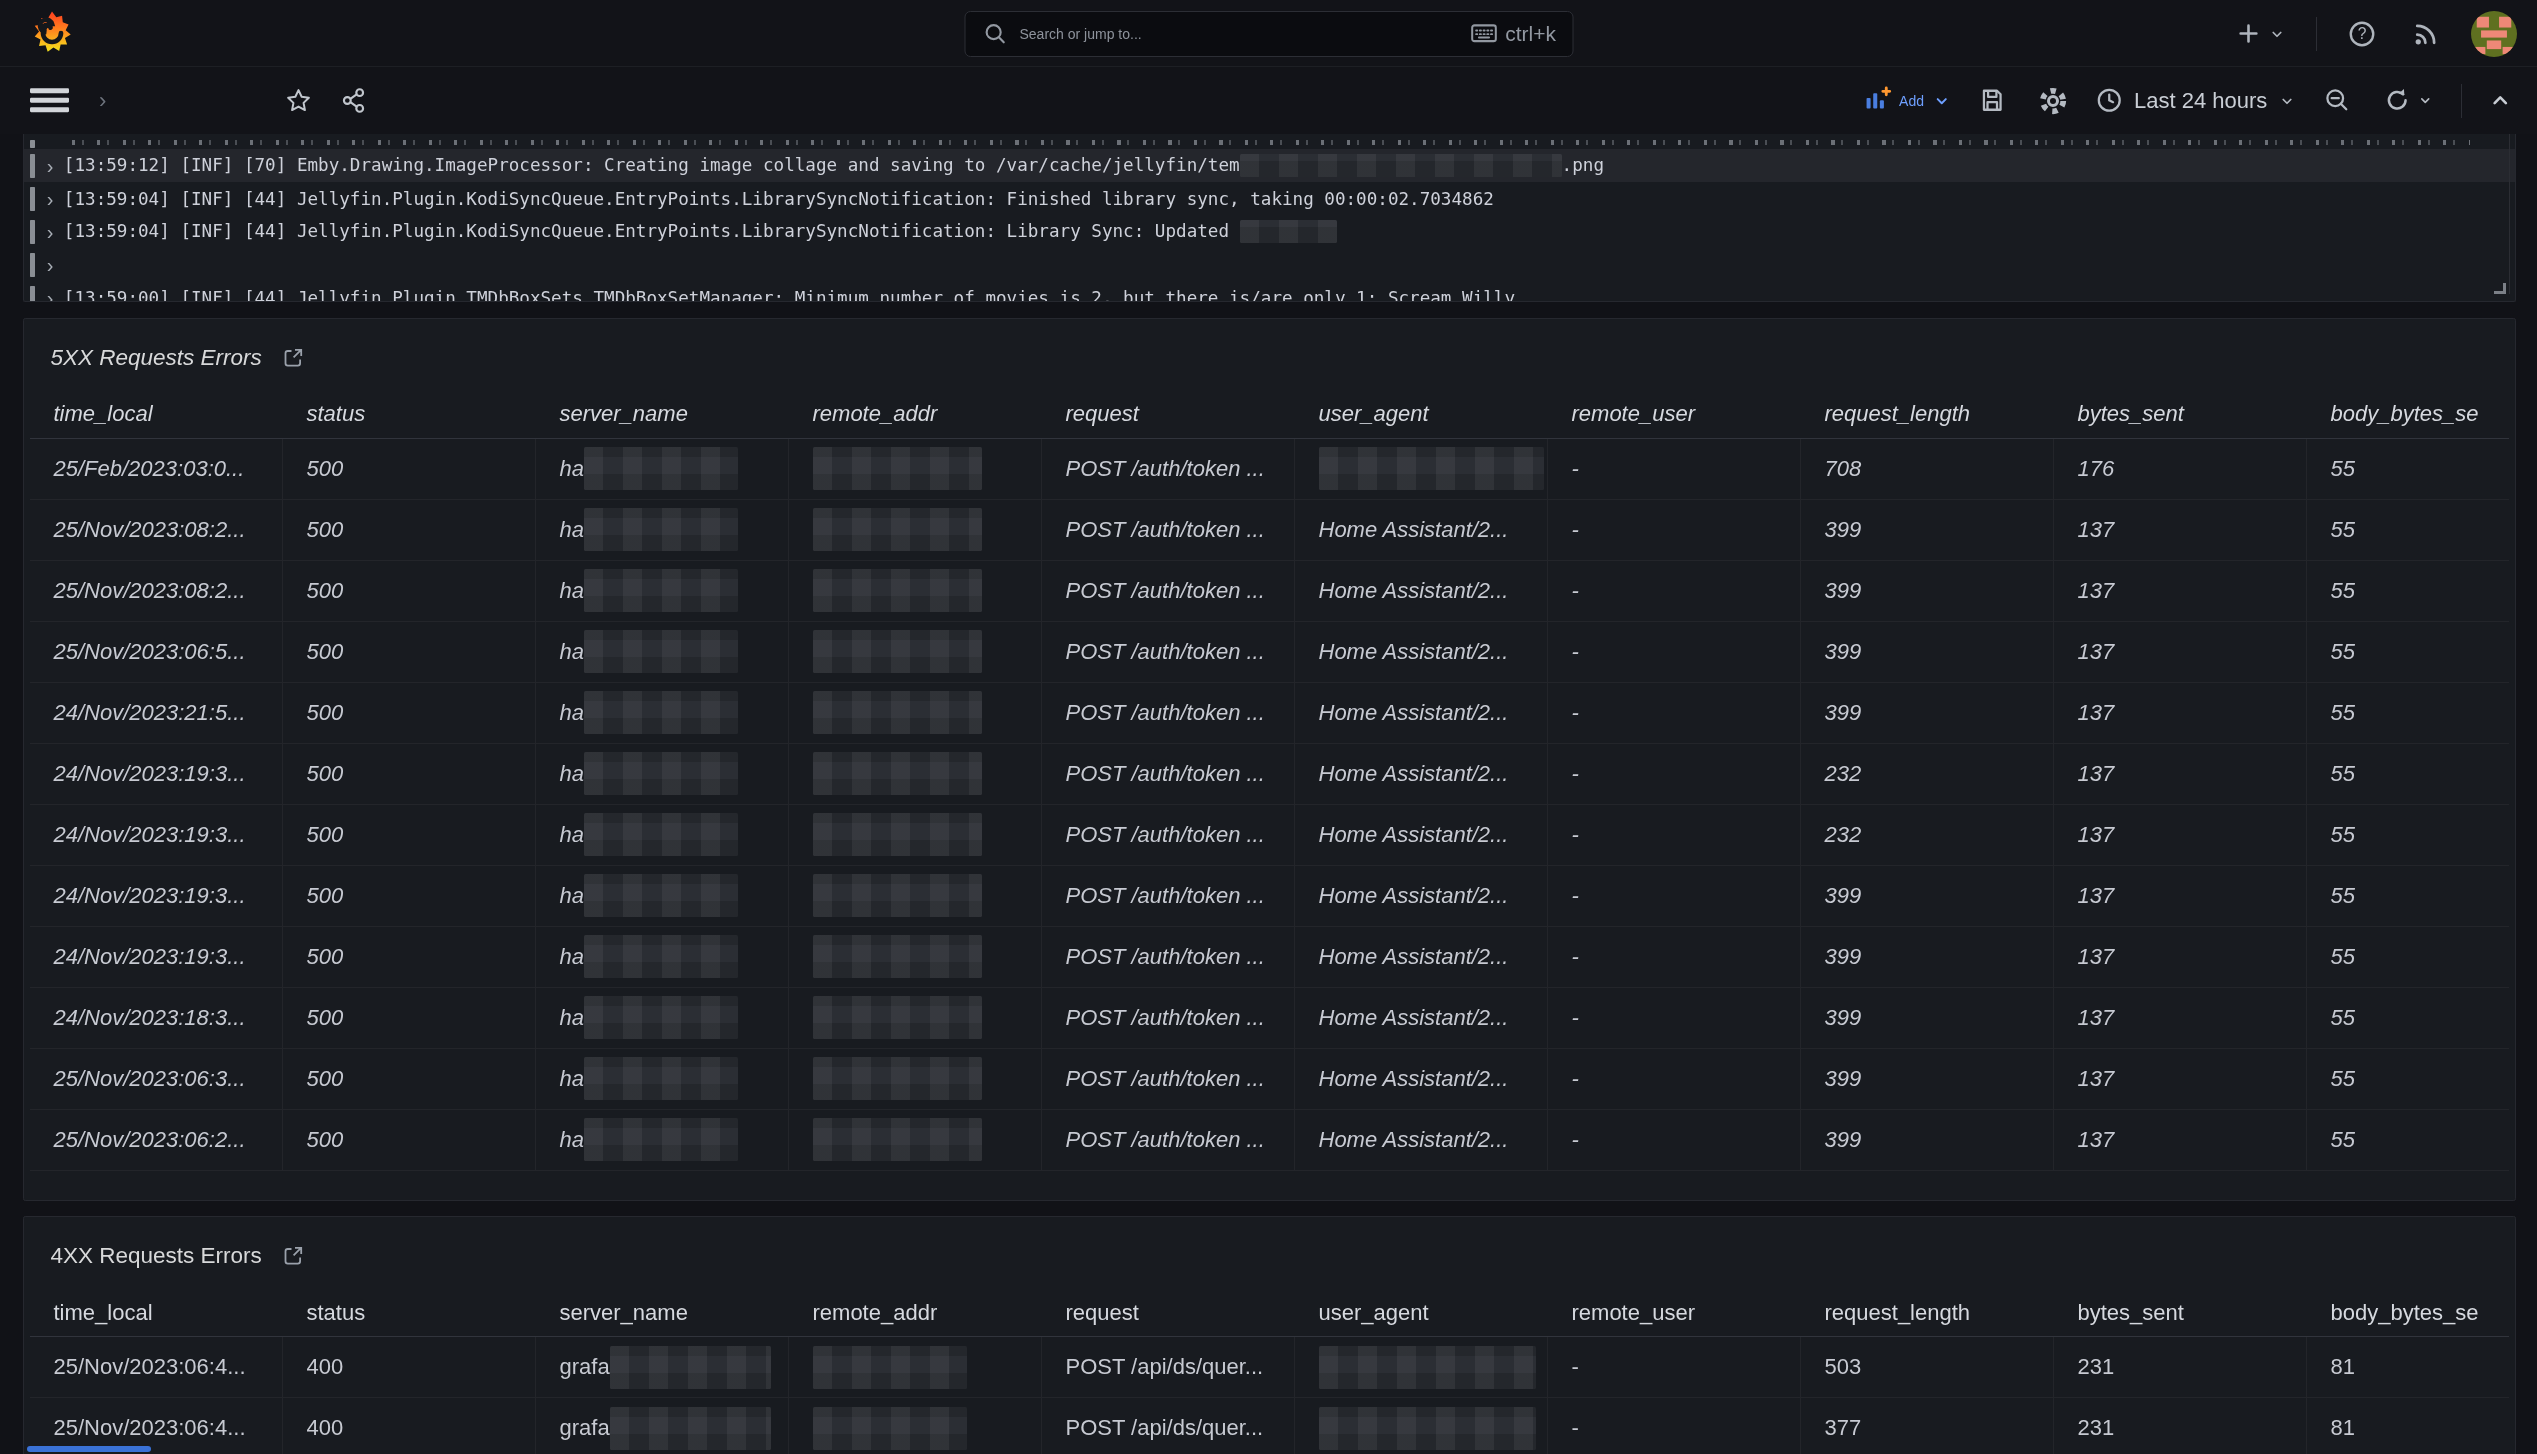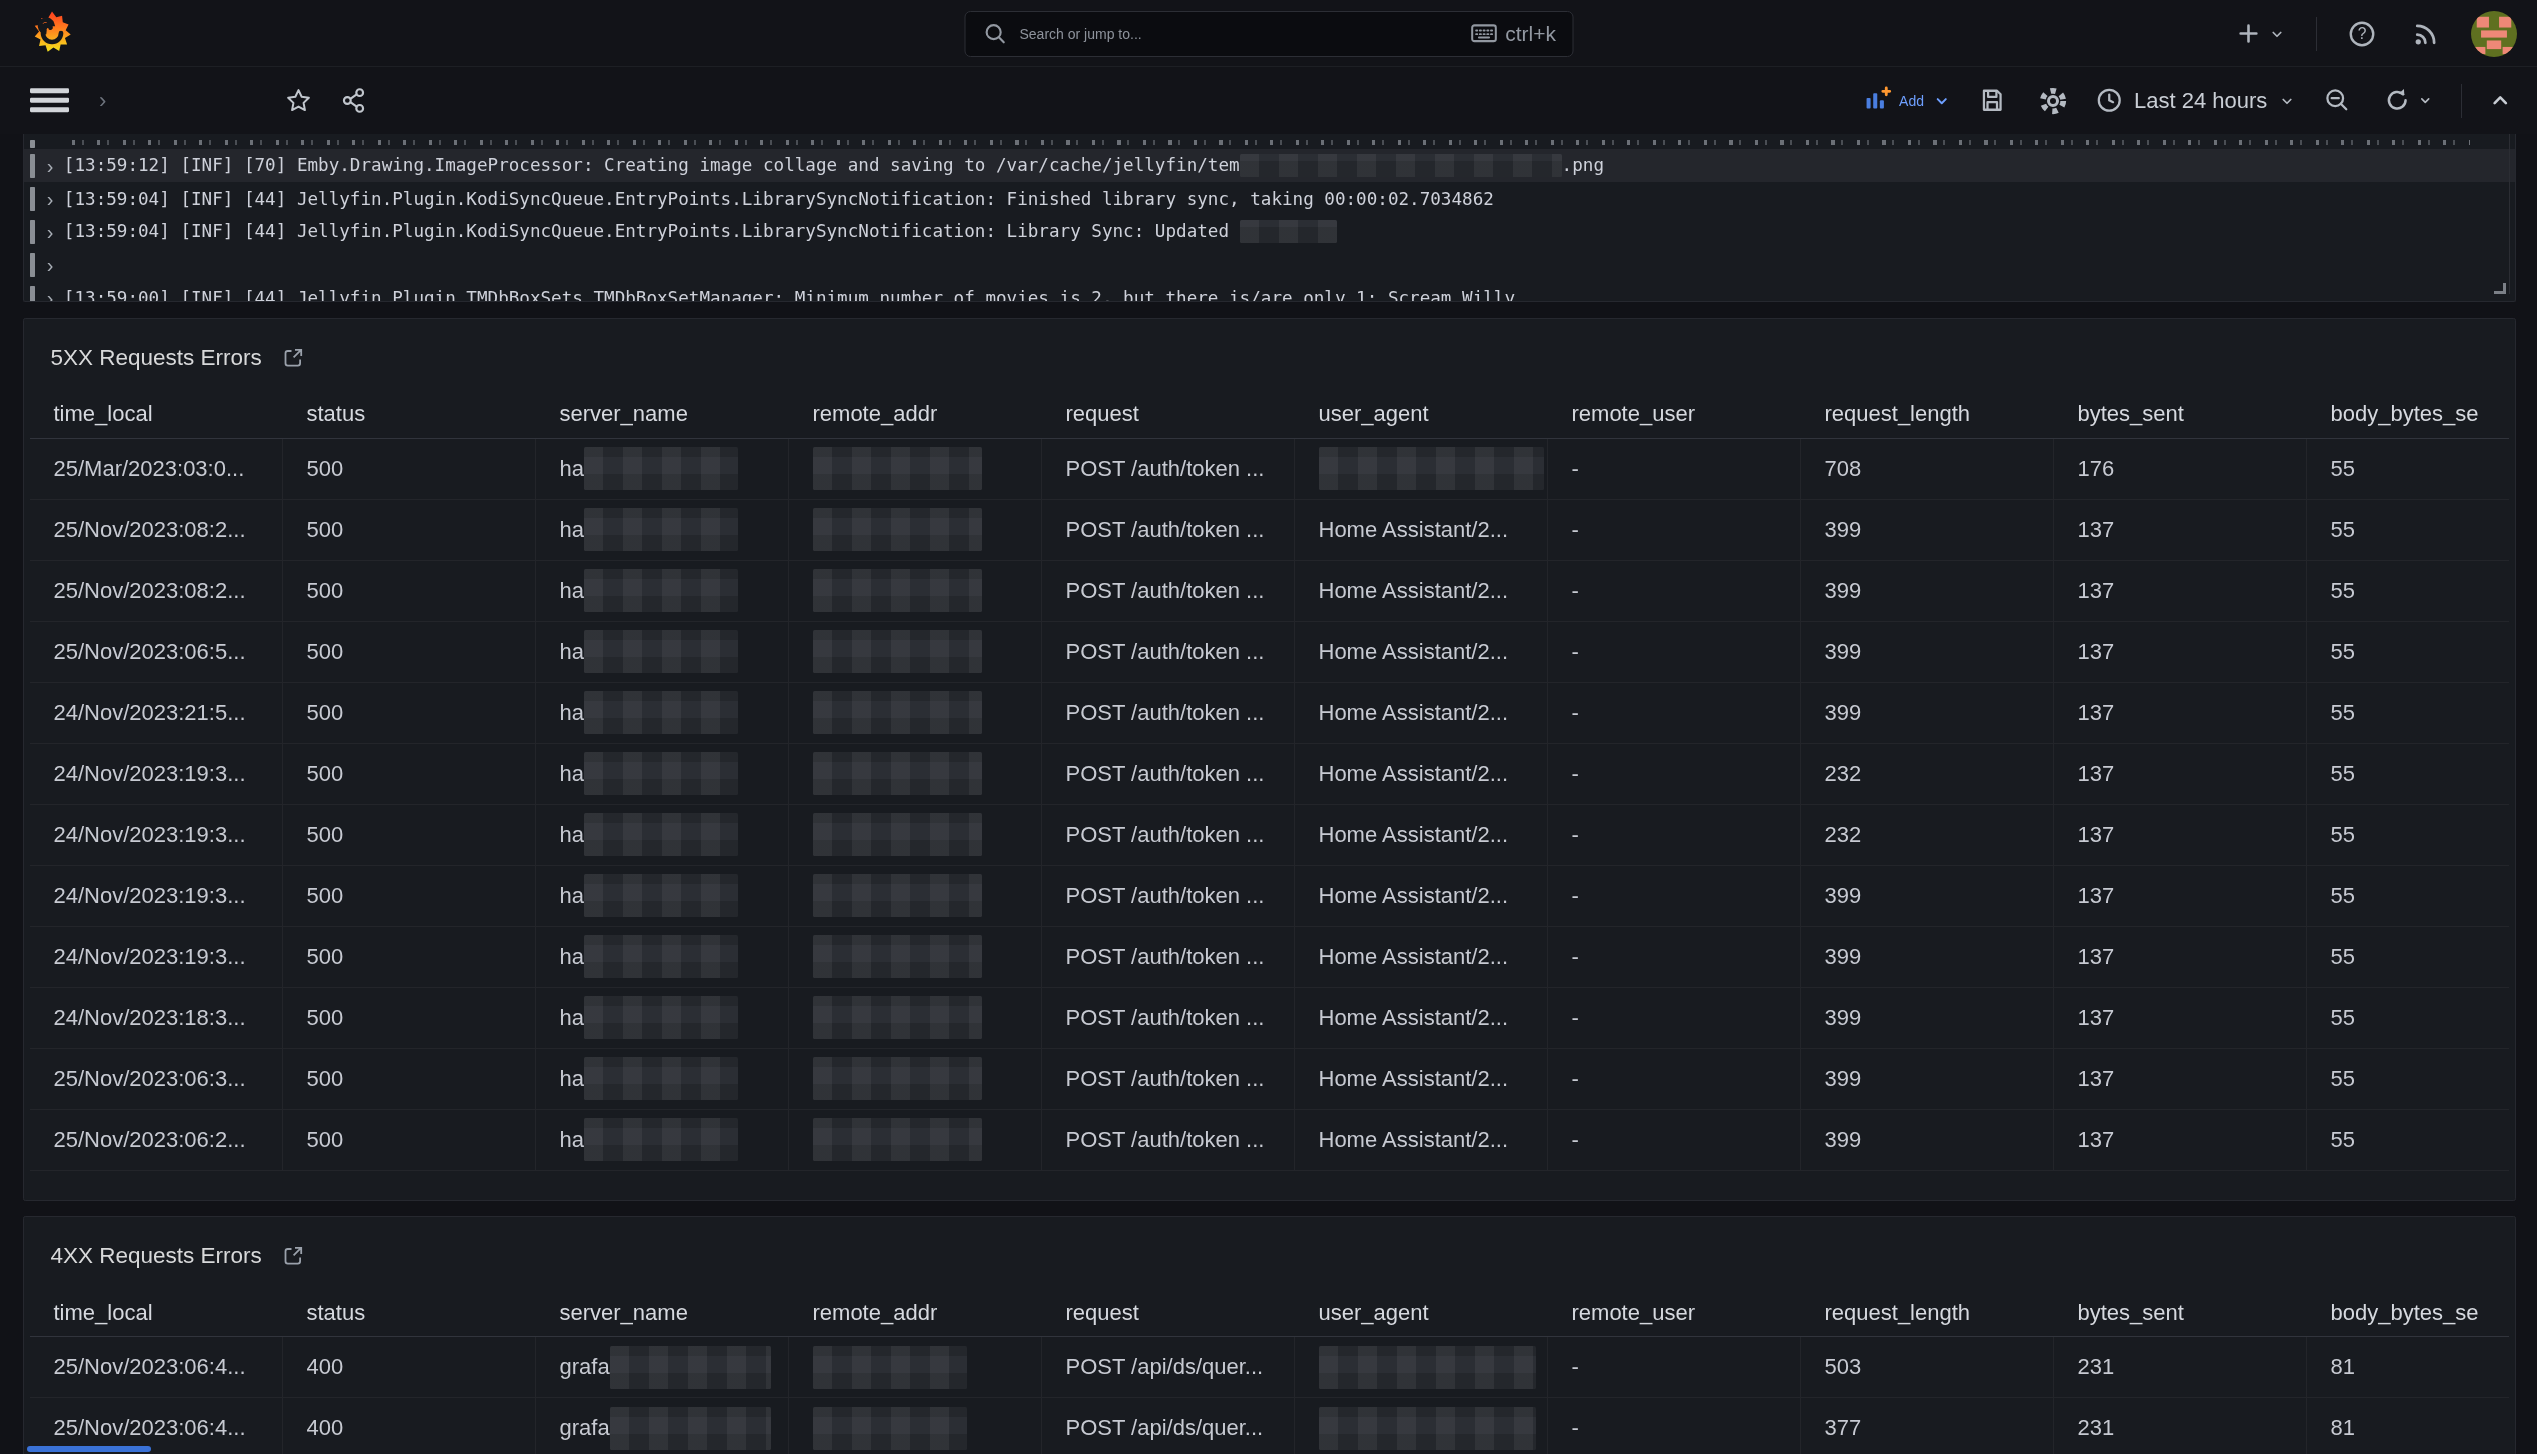--- a/index.html
+++ b/index.html
@@ -53,21 +53,21 @@
     background:repeating-linear-gradient(90deg,rgba(190,196,204,.5) 0 3px,transparent 3px 9.7px,rgba(190,196,204,.3) 9.7px 12px,transparent 12px 25.5px);}
   .mosaic{display:inline-block;background:#2b2e34;border-radius:1.5px;
     background-image:repeating-linear-gradient(90deg,rgba(255,255,255,.055) 0 19.5px,transparent 19.5px 39px),
                      repeating-linear-gradient(0deg,rgba(0,0,0,.16) 0 16.5px,transparent 16.5px 33px);}
   .log-mosaic{height:22.5px;vertical-align:-6px;}
   .log-vtrack{position:absolute;top:0;bottom:7.5px;right:5.2px;width:0.7px;background:#2b2d33;}
   .resize-corner{position:absolute;right:9px;bottom:6.7px;width:11.2px;height:11.2px;
     border-right:3px solid #7b8087;border-bottom:3px solid #7b8087;}
 
   .table-panel{margin-top:15.7px;overflow:hidden;}
-  .p-5xx{height:883px;}
+  .p-5xx{height:883px;font-style:italic;}
   .p-4xx{height:322px;}
   .panel-head{display:flex;align-items:center;gap:19.5px;padding:18px 27px 12px;height:72px;}
   .panel-title{font-size:22.5px;font-weight:500;color:#d8d9da;}
   .tbl{margin:0 6px;overflow:hidden;}
   .trow{display:grid;grid-template-columns:repeat(10,253px);}
   .td{height:61px;display:flex;align-items:center;padding:0 13.5px 0 24px;font-size:22px;color:#c7cad2;
       border-bottom:0.7px solid var(--row-border);border-right:0.7px solid var(--row-border);overflow:hidden;white-space:nowrap;}
   .td:last-child{border-right:none;}
   .thead .td{height:48px;border-bottom:0.7px solid #31343c;border-right:none;color:var(--header-text);font-weight:500;cursor:pointer;}
   .cell-mosaic{height:43px;width:165px;flex:none;}
@@ -310,21 +310,21 @@
           <div class="td">server_name</div>
           <div class="td">remote_addr</div>
           <div class="td">request</div>
           <div class="td">user_agent</div>
           <div class="td">remote_user</div>
           <div class="td">request_length</div>
           <div class="td">bytes_sent</div>
           <div class="td">body_bytes_se</div>
         </div>
         <div class="trow">
-          <div class="td">25/Mar/2023:03:0...</div>
+          <div class="td">25/Feb/2023:03:0...</div>
           <div class="td">500</div>
           <div class="td">
             <span>ha</span>
             <span class="mosaic cell-mosaic" style="width: 154px;"></span>
           </div>
           <div class="td">
             <span class="mosaic cell-mosaic" style="width: 169px;"></span>
           </div>
           <div class="td">POST /auth/token ...</div>
           <div class="td">

